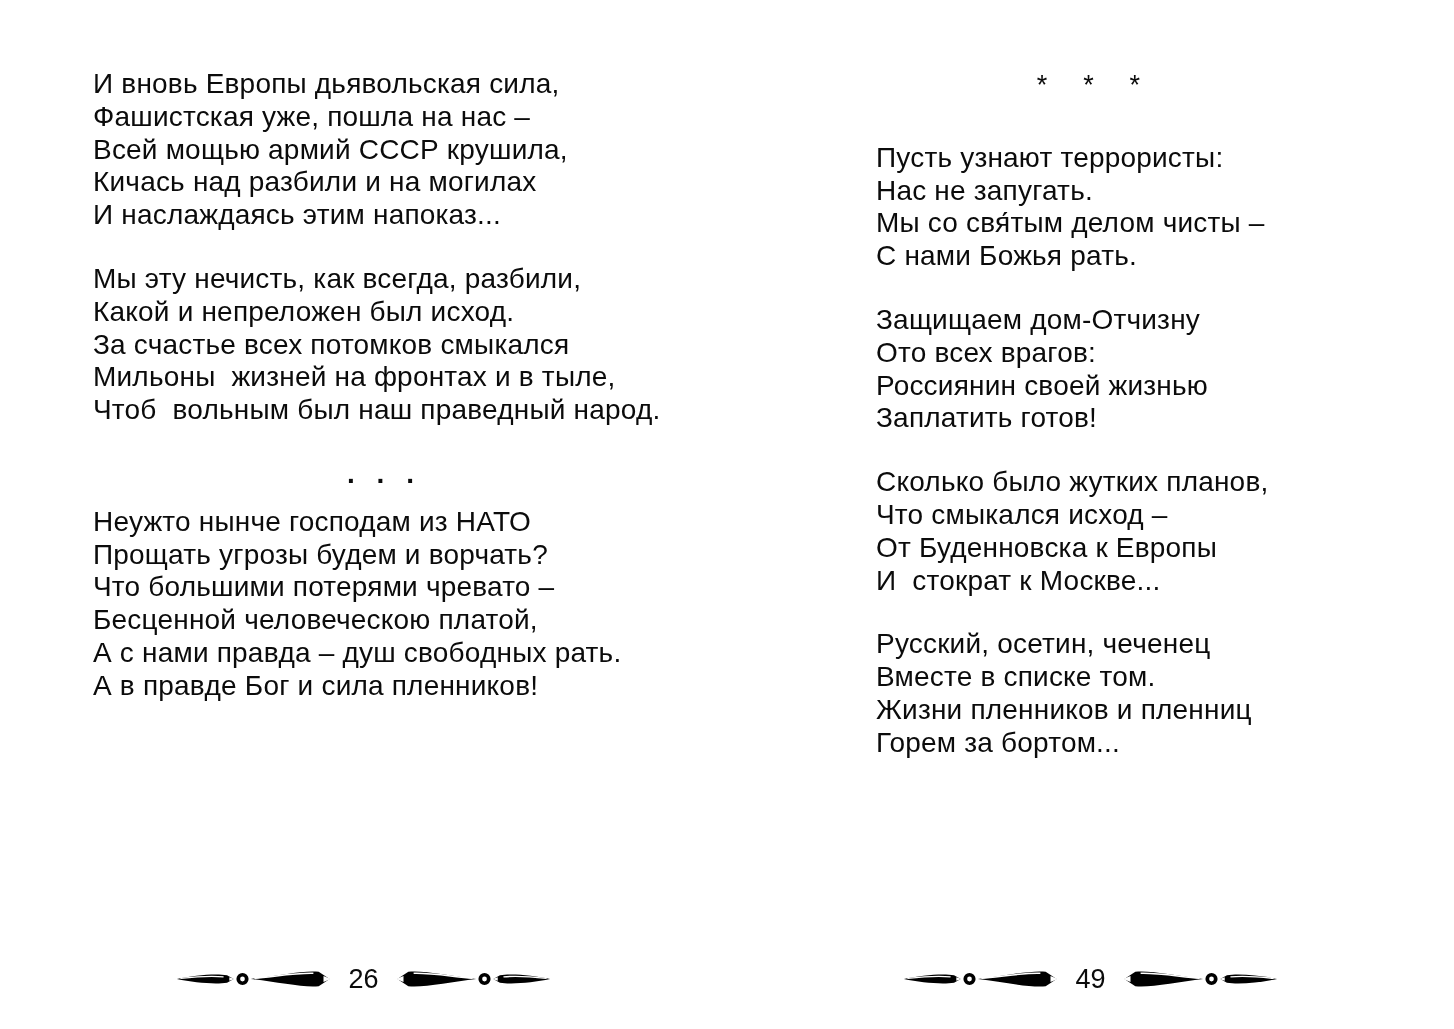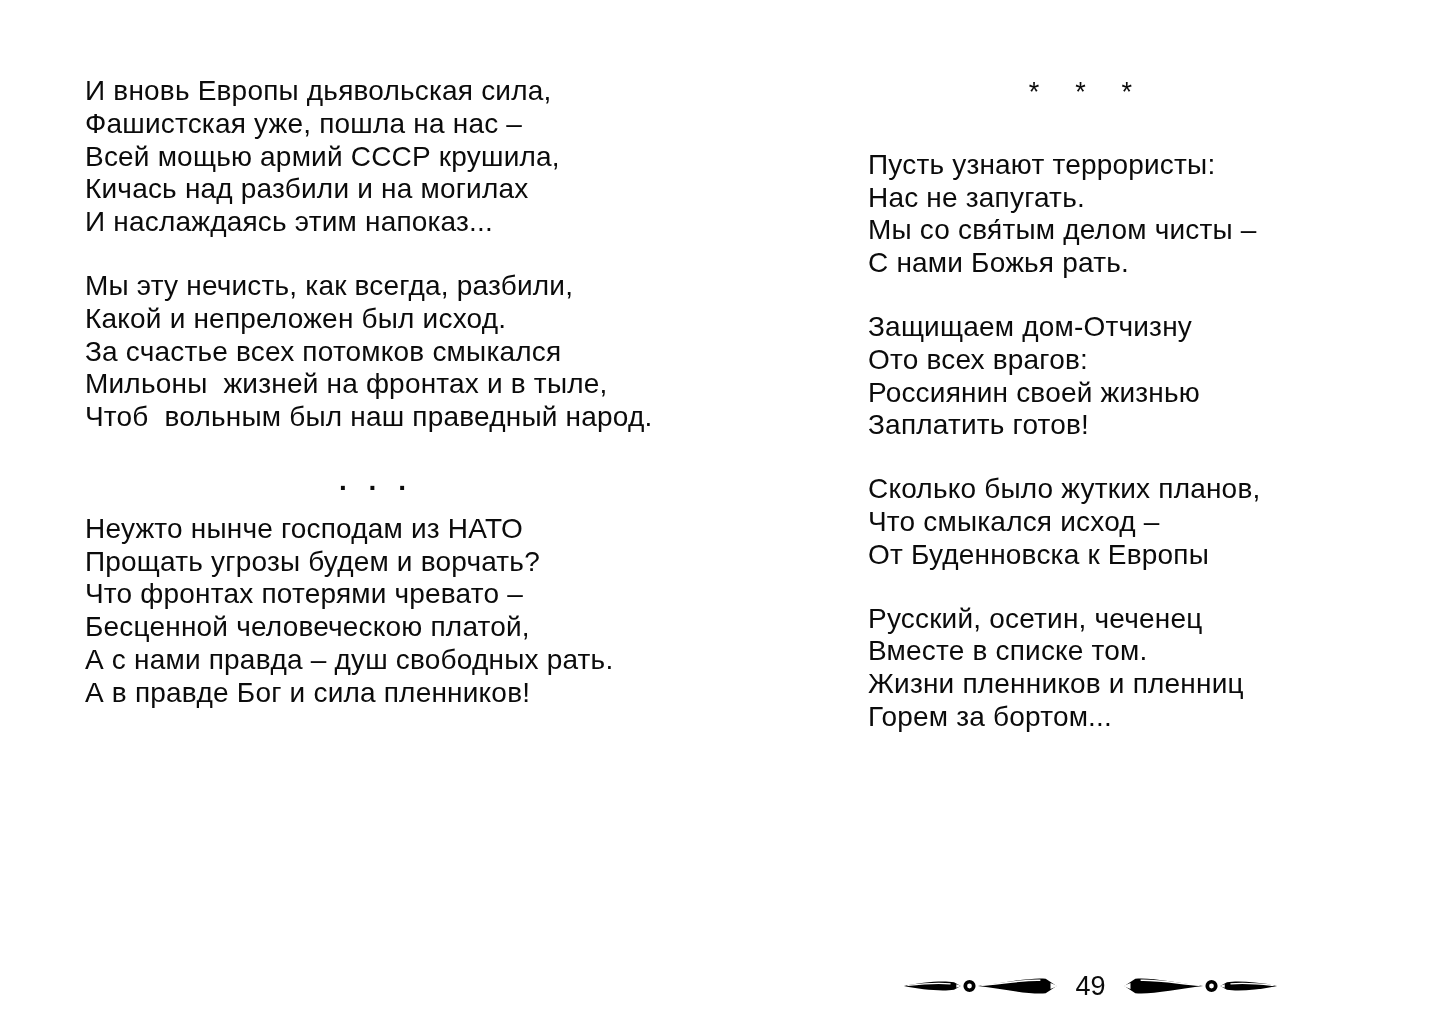--- a/index.html
+++ b/index.html
@@ -2,21 +2,21 @@
 <html><head>
 <meta charset="utf-8">
 <style>
   html,body{margin:0;padding:0;}
   body{
     width:1454px;height:1029px;background:#ffffff;color:#000;
     font-family:"Liberation Sans", sans-serif;
     -webkit-font-smoothing:antialiased;
   }
   .spread{position:relative;width:1454px;height:1029px;overflow:hidden;background:#fff;}
-  .page{position:absolute;top:15px;height:803px;width:727px;}
+  .page{position:absolute;top:8px;height:803px;width:727px;padding-left:8px;}
   .page-left{left:0;}
   .page-right{left:727px;}
 
   .poem{
     font-size:28px;line-height:32.8px;letter-spacing:0.2px;color:#0b0b0b;
   }
   .page-left .poem{padding:60px 0 0 85px;width:577px;}
   .page-right .poem{padding:56px 0 0 141px;width:425px;}
 
   .line{white-space:pre;}
@@ -77,28 +77,37 @@
         <div class="line">За счастье всех потомков смыкался</div>
         <div class="line">Мильоны  жизней на фронтах и в тыле,</div>
         <div class="line">Чтоб  вольным был наш праведный народ.</div>
       </div>
 
       <div class="dots-separator">. . .</div>
 
       <div class="stanza">
         <div class="line">Неужто нынче господам из НАТО</div>
         <div class="line">Прощать угрозы будем и ворчать?</div>
-        <div class="line">Что фронтах потерями чревато –</div>
+        <div class="line">Что большими потерями чревато –</div>
         <div class="line">Бесценной человеческою платой,</div>
         <div class="line">А с нами правда – душ свободных рать.</div>
         <div class="line">А в правде Бог и сила пленников!</div>
       </div>
 
     </div>
 
+    <div class="footer">
+      <svg class="orn" viewBox="0 0 176 26">
+          <use href="#orn"></use>
+        </svg>
+      <div class="page-num">26</div>
+      <svg class="orn orn-right" viewBox="0 0 176 26">
+          <use href="#orn"></use>
+        </svg>
+    </div>
   </div>
 
   <div class="page page-right">
     <div class="poem">
 
       <div class="asterisks-separator">* * *</div>
 
       <div class="stanza">
         <div class="line">Пусть узнают террористы:</div>
         <div class="line">Нас не запугать.</div>
@@ -110,20 +119,21 @@
         <div class="line">Защищаем дом-Отчизну</div>
         <div class="line">Ото всех врагов:</div>
         <div class="line">Россиянин своей жизнью</div>
         <div class="line">Заплатить готов!</div>
       </div>
 
       <div class="stanza">
         <div class="line">Сколько было жутких планов,</div>
         <div class="line">Что смыкался исход –</div>
         <div class="line">От Буденновска к Европы</div>
+        <div class="line">И  стократ к Москве...</div>
       </div>
 
 
       <div class="stanza">
         <div class="line">Русский, осетин, чеченец</div>
         <div class="line">Вместе в списке том.</div>
         <div class="line">Жизни пленников и пленниц</div>
         <div class="line">Горем за бортом...</div>
       </div>
 

